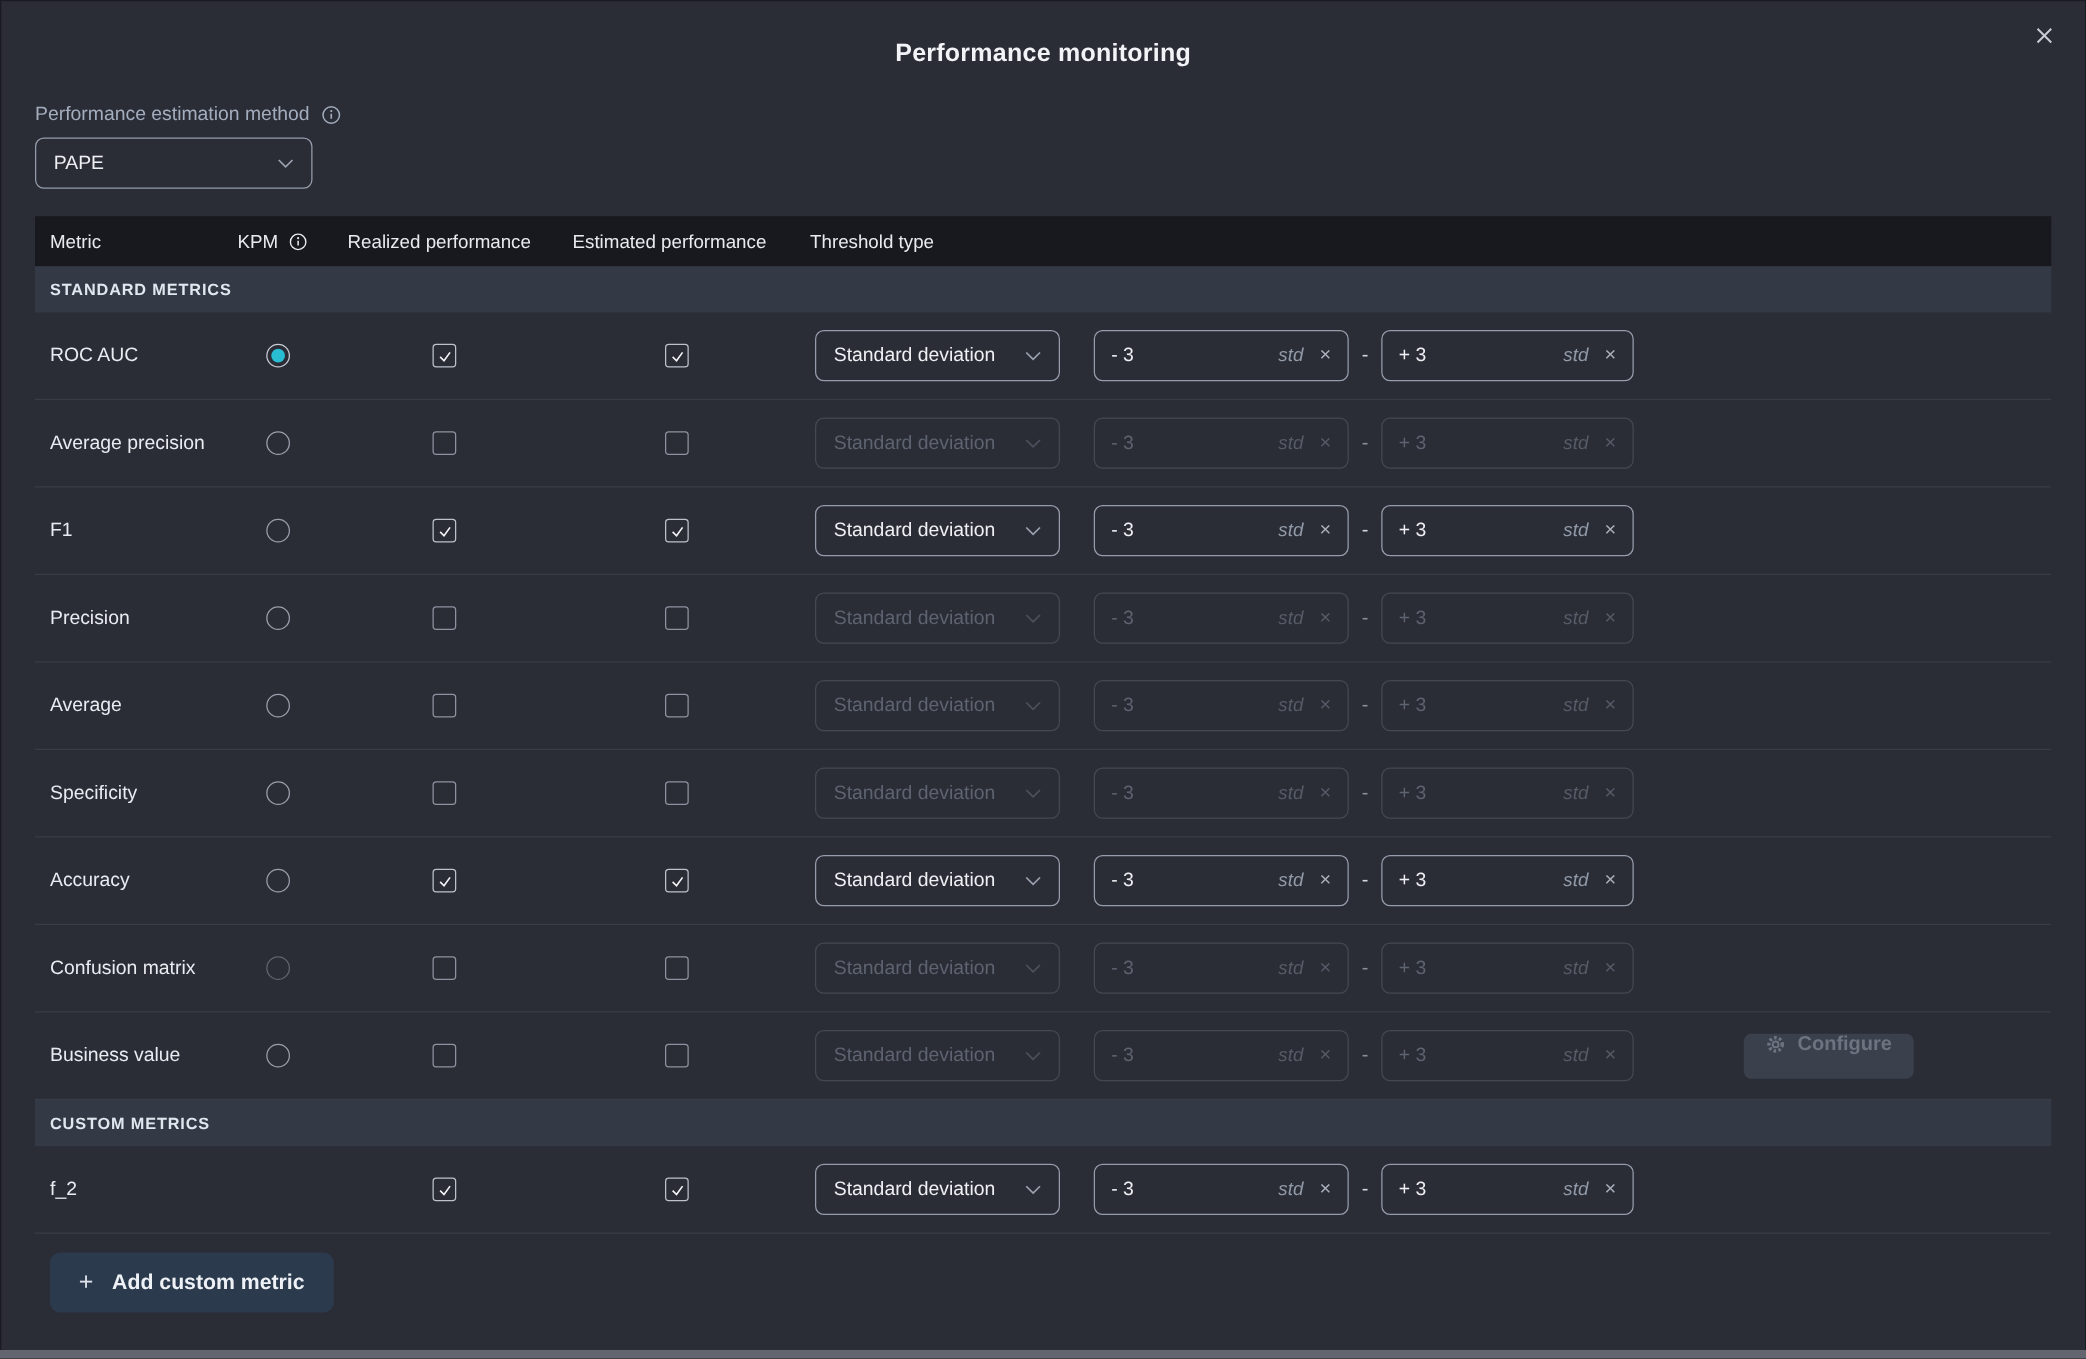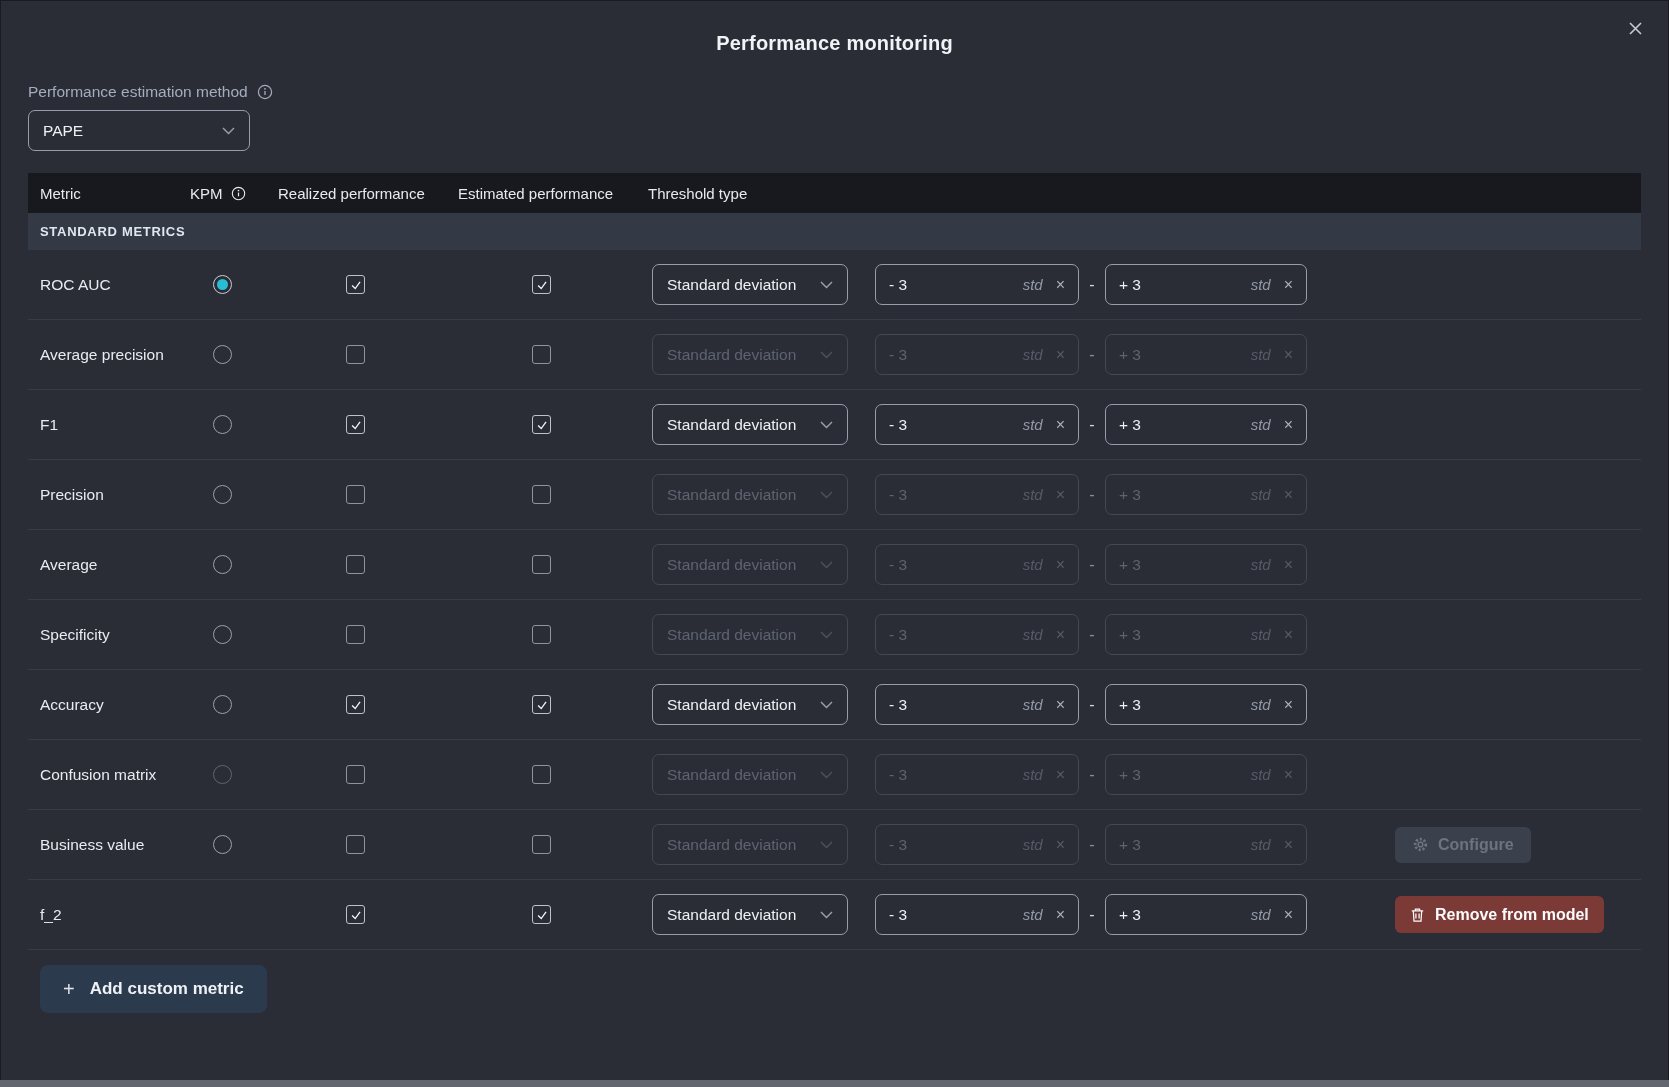--- a/index.html
+++ b/index.html
@@ -107,21 +107,21 @@
   .row.off .select { border-color:#434853; color:#5d6370; cursor:default; }
   .row.off .select .chev { color:#4c515d; }
   .row.off .tinput { border-color:#434853; color:#5d6370; cursor:default; }
   .row.off .std, .row.off .clear-x { color:#555b67; }
   .row.off .dash { color:#8a8e98; }
 
   
   .btn-configure {
     height:36px; padding:0 17px; border:none; border-radius:6px;
     background:#3a404c; color:#6d7480; font-size:16px; font-weight:bold;
-    display:flex; align-items:center; gap:9px; cursor:default;
+    display:flex; gap:9px; cursor:default;
     font-family:"Liberation Sans", sans-serif;
   }
   .btn-remove {
     height:37px; padding:0 15px; border:none; border-radius:6px;
     background:#7c3a37; color:#fbfbfc; font-size:16px; font-weight:bold;
     display:flex; align-items:center; gap:10px; cursor:pointer;
     font-family:"Liberation Sans", sans-serif;
   }
   .btn-add {
     margin:15px 0 0 40px;
@@ -604,20 +604,23 @@
             <button class="btn-configure">
     <svg width="17" height="17" viewBox="0 0 16 16">
                 <circle cx="8" cy="8" r="5" fill="none" stroke="currentColor" stroke-width="2.6" stroke-dasharray="2 1.7"></circle>
                 <circle cx="8" cy="8" r="2.2" fill="none" stroke="currentColor" stroke-width="1.4"></circle>
               </svg>
     <span>Configure</span>
   </button>
           </div>
     </div>
   </div>
+      <div class="section-h">
+    <span>CUSTOM METRICS</span>
+  </div>
       <div class="row grid-cols on">
     <div class="cell c-metric">
           <span>f_2</span>
         </div>
     <div class="cell c-kpm">
       
     </div>
     <div class="cell c-real">
       <span class="cb checked">
         <svg width="14" height="14" viewBox="0 0 18 18">
@@ -649,28 +652,20 @@
         </span>
       </div>
       <span class="dash">-</span>
       <div class="tinput upper">
         <span>+ 3</span>
         <span class="tsuffix">
           <span class="std">std</span>
           <span class="clear-x">×</span>
         </span>
       </div>
-      <div class="action-slot">
-            <button class="btn-remove">
-    <svg width="15" height="16" viewBox="0 0 15 16">
-                <path d="M1.8 3.8h11.4M5.4 3.8V2.2h4.2v1.6M3.3 3.8l.7 10.4h7l.7-10.4M5.9 6.6v5M9.1 6.6v5" stroke="#fbfbfc" stroke-width="1.25" fill="none"></path>
-              </svg>
-    <span>Remove from model</span>
-  </button>
-          </div>
     </div>
   </div>
     </div>
 </div>
 
 <button class="btn-add">
   <span class="plus">+</span>
   <span>Add custom metric</span>
 </button>
 

